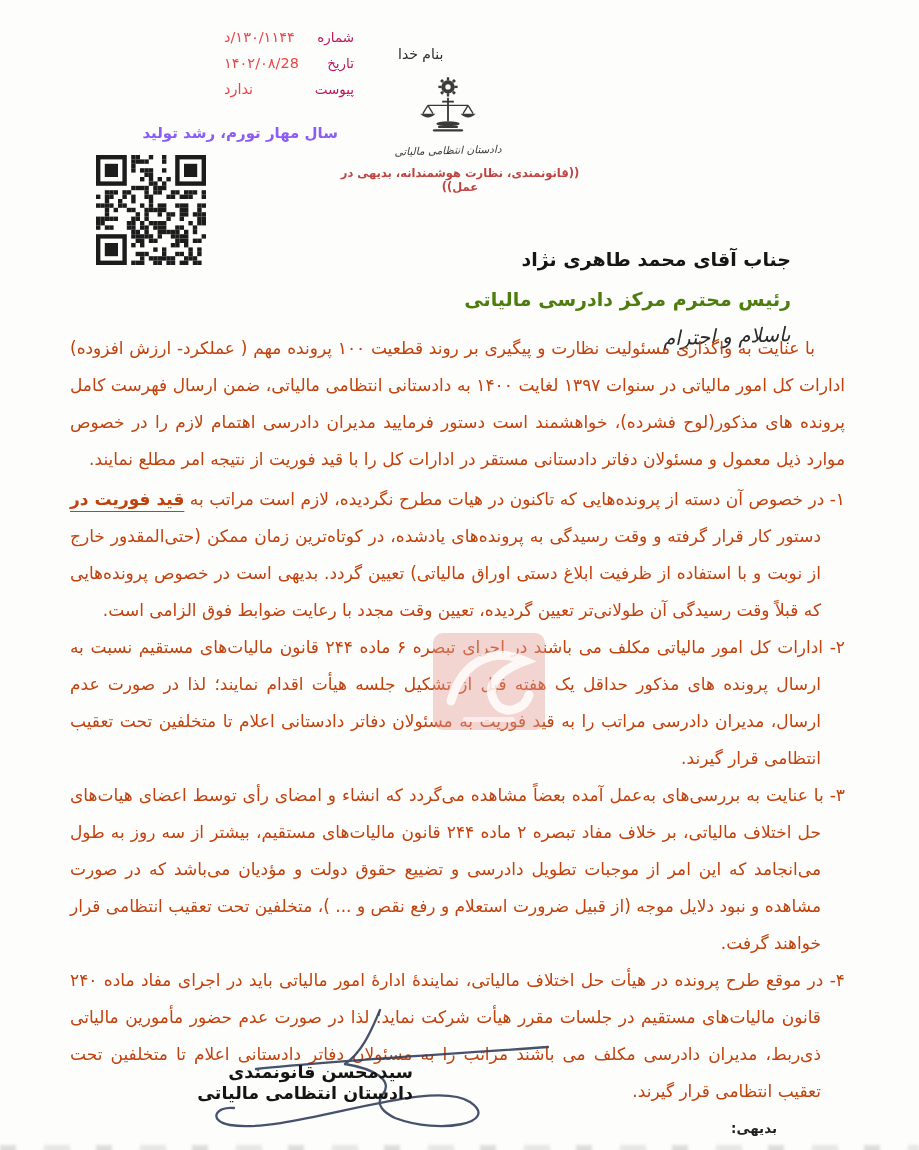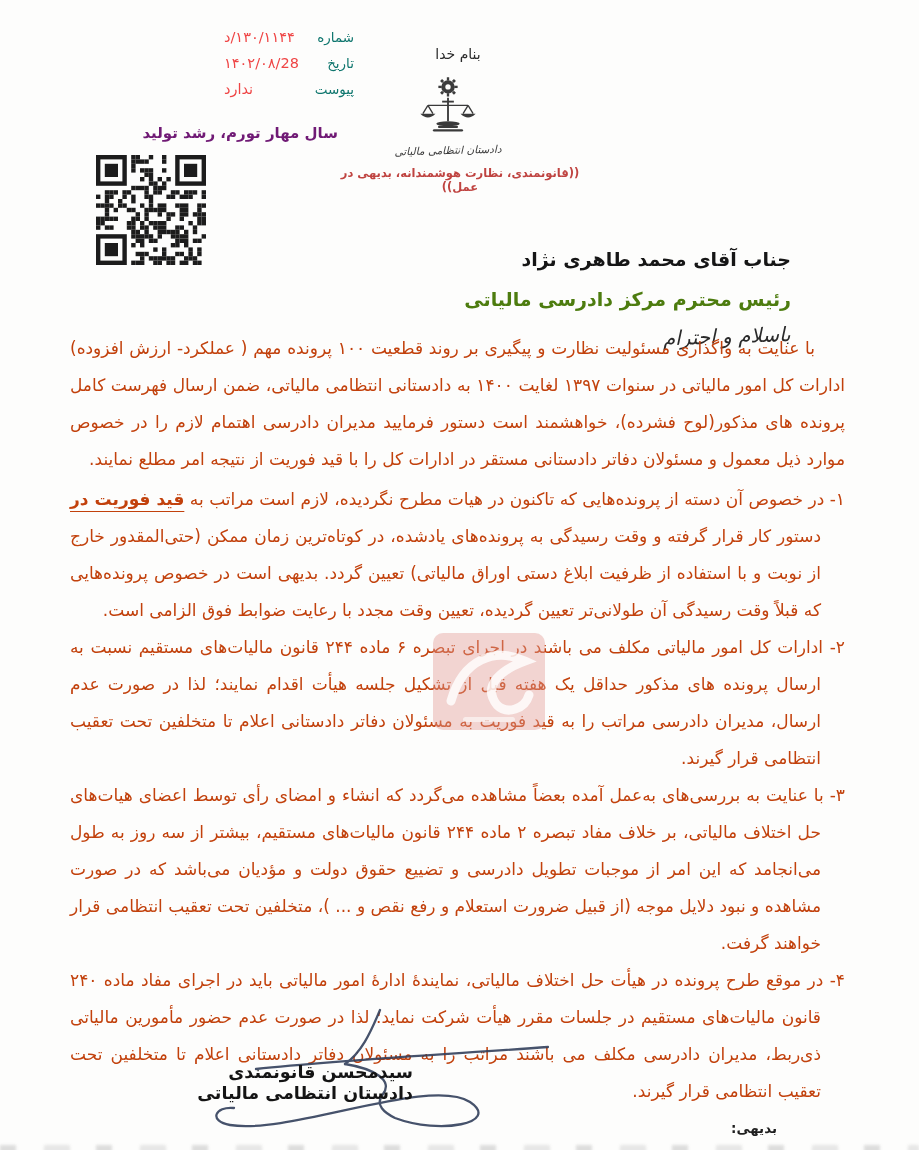--- a/index.html
+++ b/index.html
@@ -5,37 +5,37 @@
   html,body { margin:0; padding:0; background:#ffffff; }
   .page {
     position:relative; width:919px; height:1150px; margin:0 auto;
     background:#fdfdfc; overflow:hidden;
     font-family:"DejaVu Sans", sans-serif; color:#262626;
   }
 
   
   .ref-block { position:absolute; top:24px; left:224px; width:130px; direction:rtl; }
   .ref-row { display:flex; justify-content:space-between; align-items:baseline; line-height:26px; }
-  .ref-label { font-size:13.5px; color:#0f766e; }
+  .ref-label { font-size:13.5px; color:#be185d; }
   .ref-value { font-size:14.5px; color:#ef4444; }
 
   .year-slogan {
     position:absolute; top:124px; left:108px; width:230px;
     direction:rtl; text-align:right;
-    font-size:15px; font-weight:bold; color:#701a75;
+    font-size:15px; font-weight:bold; color:#8b5cf6;
   }
 
   
   .qr { position:absolute; top:155px; left:95px; width:112px; height:110px; }
   .qr svg { width:100%; height:100%; }
 
   
   .basmala {
     position:absolute; top:46px; left:398px; width:120px;
-    text-align:center; font-size:14px; color:#2b2b2b; direction:rtl;
+    text-align:left; font-size:14px; color:#2b2b2b; direction:rtl;
   }
   .emblem { position:absolute; top:76px; left:396px; width:104px; height:72px; }
   .emblem svg { width:100%; height:100%; }
   .emblem-caption {
     position:absolute; top:144px; left:380px; width:136px;
     text-align:center; direction:rtl;
     font-size:10.5px; font-style:italic; color:#3c3c3c;
     transform:rotate(-1.5deg); letter-spacing:.5px;
   }
   .motto {

